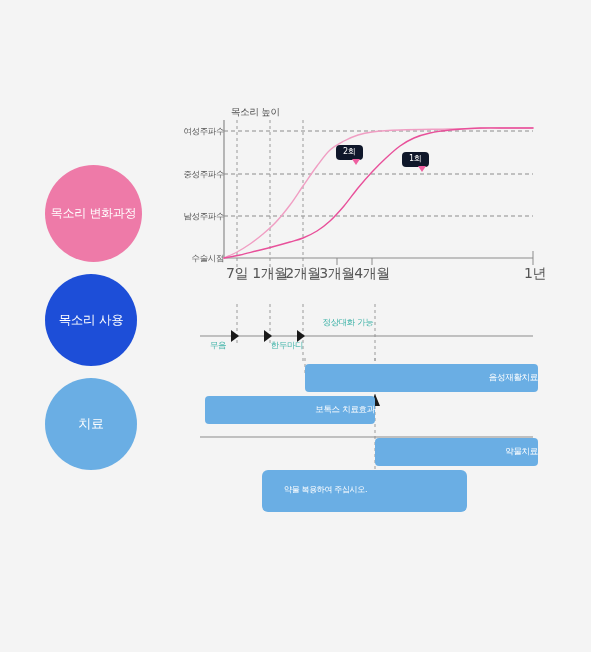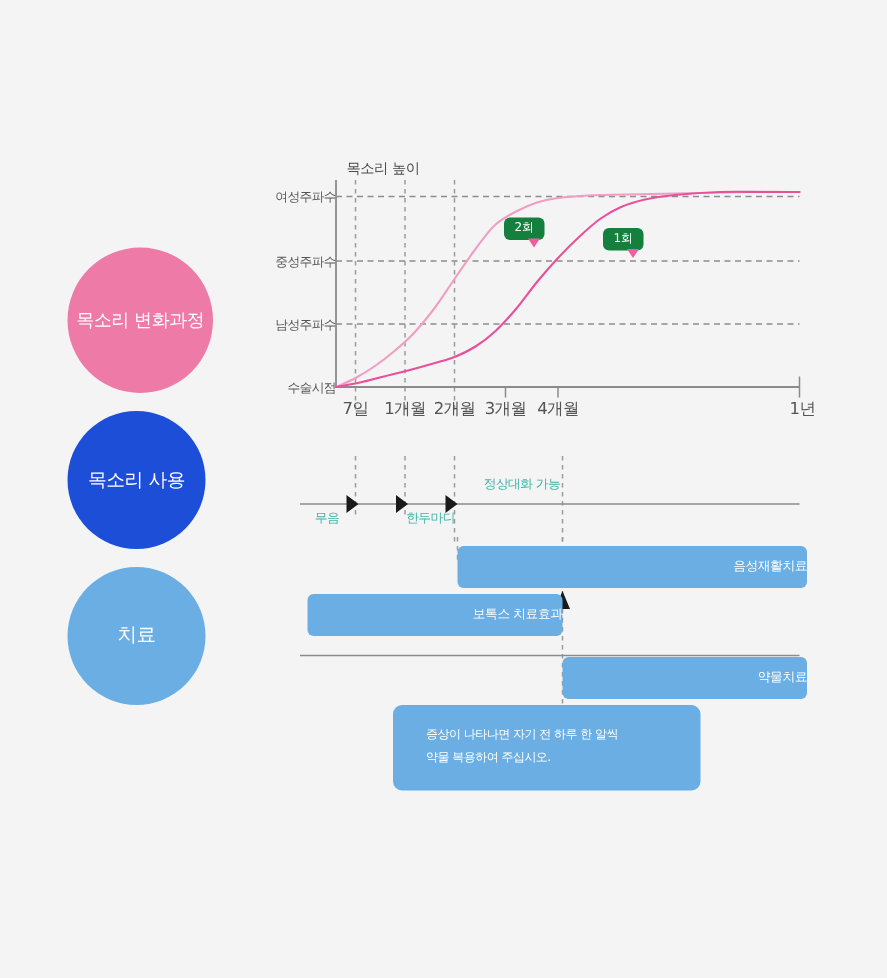--- a/index.html
+++ b/index.html
@@ -65,31 +65,31 @@
     white-space: nowrap;
   }
   #ylabels-wrap {
     position: absolute;
     left: 152px; top: 0;
     width: 72px; height: 300px;
   }
   .xlabel {
     position: absolute;
     top: 265px;
-    font-size: 11px;
+    font-size: 14px;
     color: #555555;
     letter-spacing: -0.4px;
     white-space: nowrap;
     transform: translateX(-50%);
   }
 
   
   .badge {
     position: absolute;
-    background: #15803d;
+    background: #0f172a;
     color: #ffffff;
     font-size: 8px;
     border-radius: 4px;
     padding: 3px 7px 4px 7px;
     letter-spacing: -0.3px;
     line-height: 1;
     white-space: nowrap;
   }
   .badge::after {
     content: "";
@@ -251,17 +251,16 @@
     </div>
     <div class="bar" style="left:205px; width:170px; top:38px">
       <span>보톡스 치료효과</span>
     </div>
     <div class="bar" style="left:375px; width:163px; top:80px">
       <span>약물치료</span>
     </div>
   </div>
 
   <div id="tooltip">
-    <div class="tline">증상이 나타나면 자기 전 하루 한 알씩</div>
     <div class="tline">약물 복용하여 주십시오.</div>
   </div>
 
 </div>
 
 </body></html>

